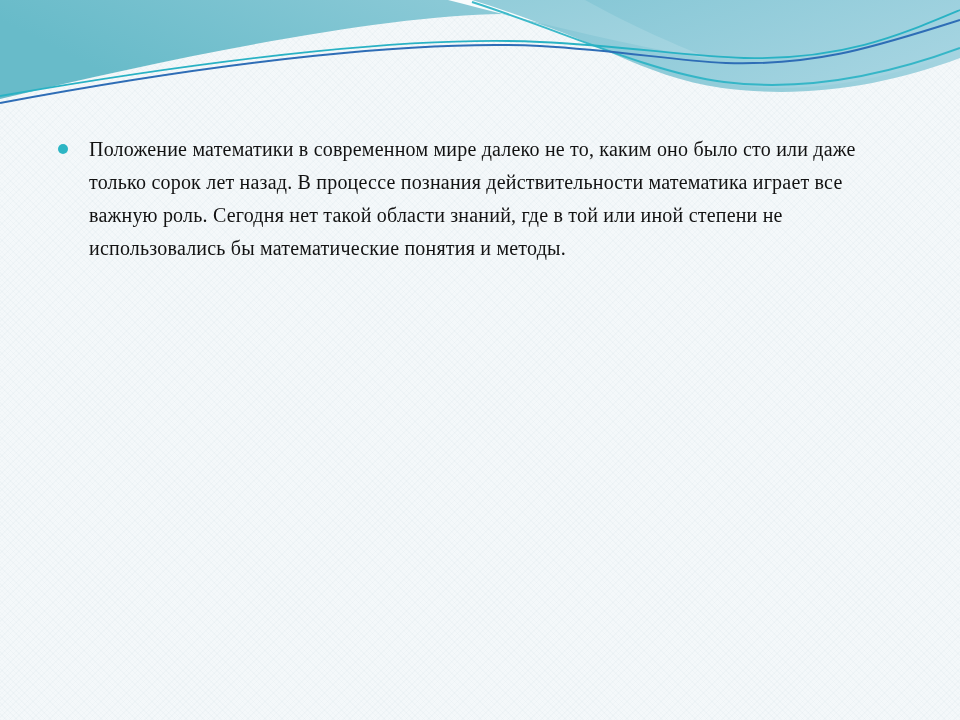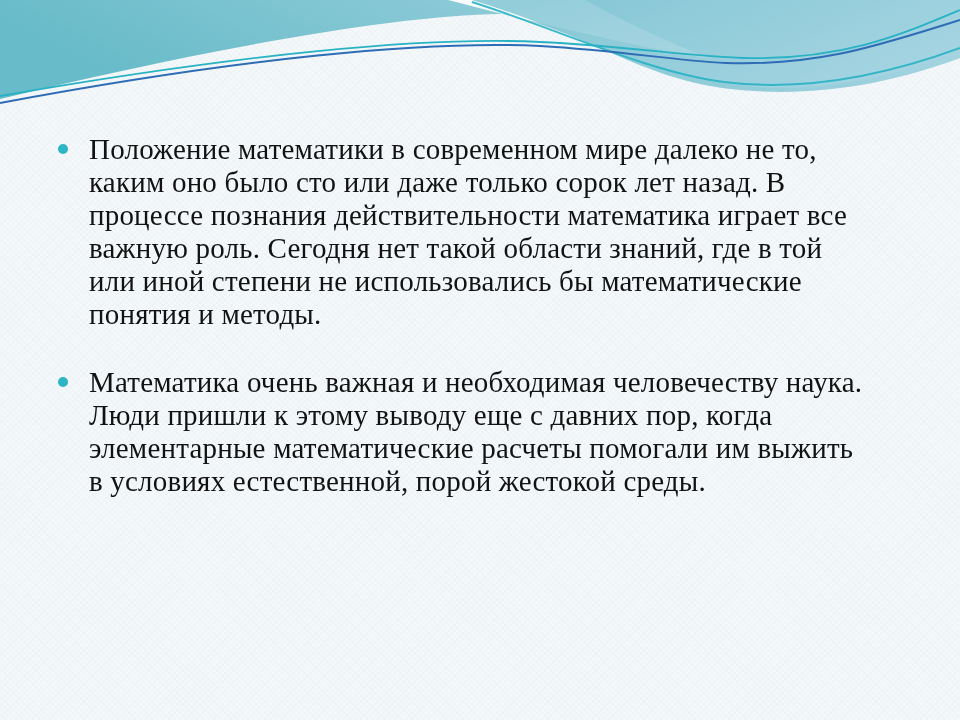--- a/index.html
+++ b/index.html
@@ -53,21 +53,21 @@
     flex: 0 0 auto;
     width: 10px;
     height: 10px;
     border-radius: 50%;
     background: #2cb5c4;
     margin-top: 11px;
     margin-right: 21px;
   }
 
   .bullet-text {
-    font-size: 29px;
+    font-size: 20px;
     line-height: 33px;
     letter-spacing: 0.2px;
     max-width: 790px;
   }
 </style>
 </head>
 <body>
 
 <div class="slide">
 
@@ -99,19 +99,15 @@
     </svg>
   </div>
 
   <div class="content">
 
     <div class="bullet-item">
       <span class="bullet-dot"></span>
       <div class="bullet-text">Положение математики в современном мире далеко не то, каким оно было сто или даже только сорок лет назад. В процессе познания действительности математика играет все важную роль. Сегодня нет такой области знаний, где в той или иной степени не использовались бы математические понятия и методы.</div>
     </div>
 
-    <div class="bullet-item">
-      <span class="bullet-dot"></span>
-      <div class="bullet-text">Математика очень важная и необходимая человечеству наука. Люди пришли к этому выводу еще с давних пор, когда элементарные математические расчеты помогали им выжить в условиях естественной, порой жестокой среды.</div>
-    </div>
 
   </div>
 </div>
 
 </body></html>

